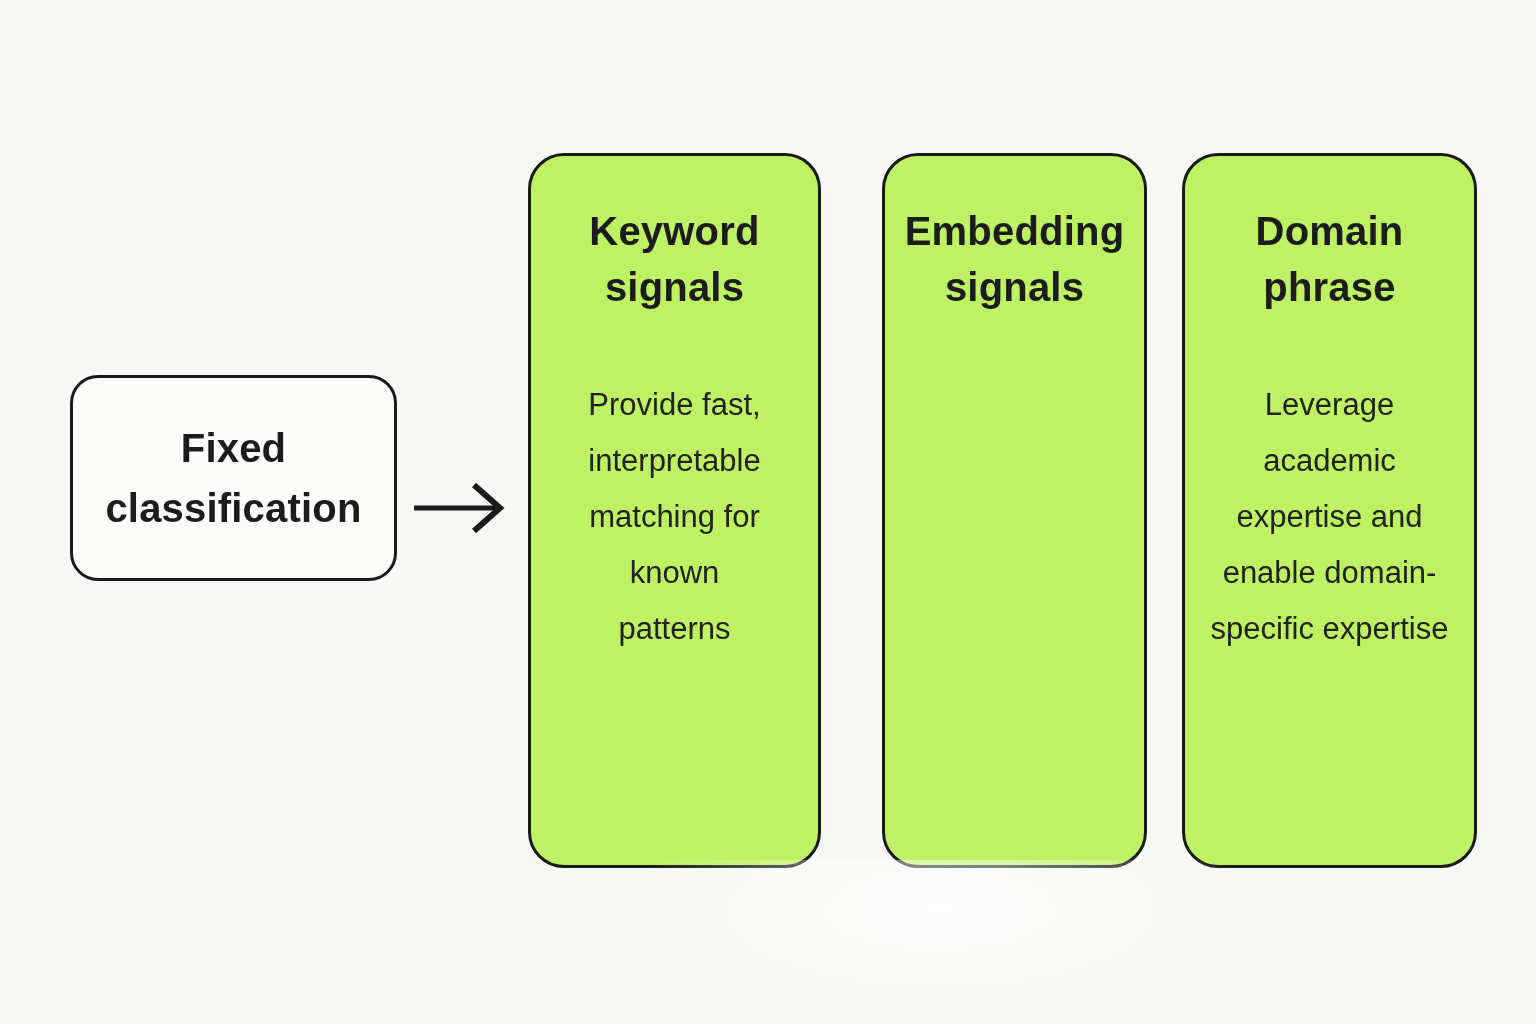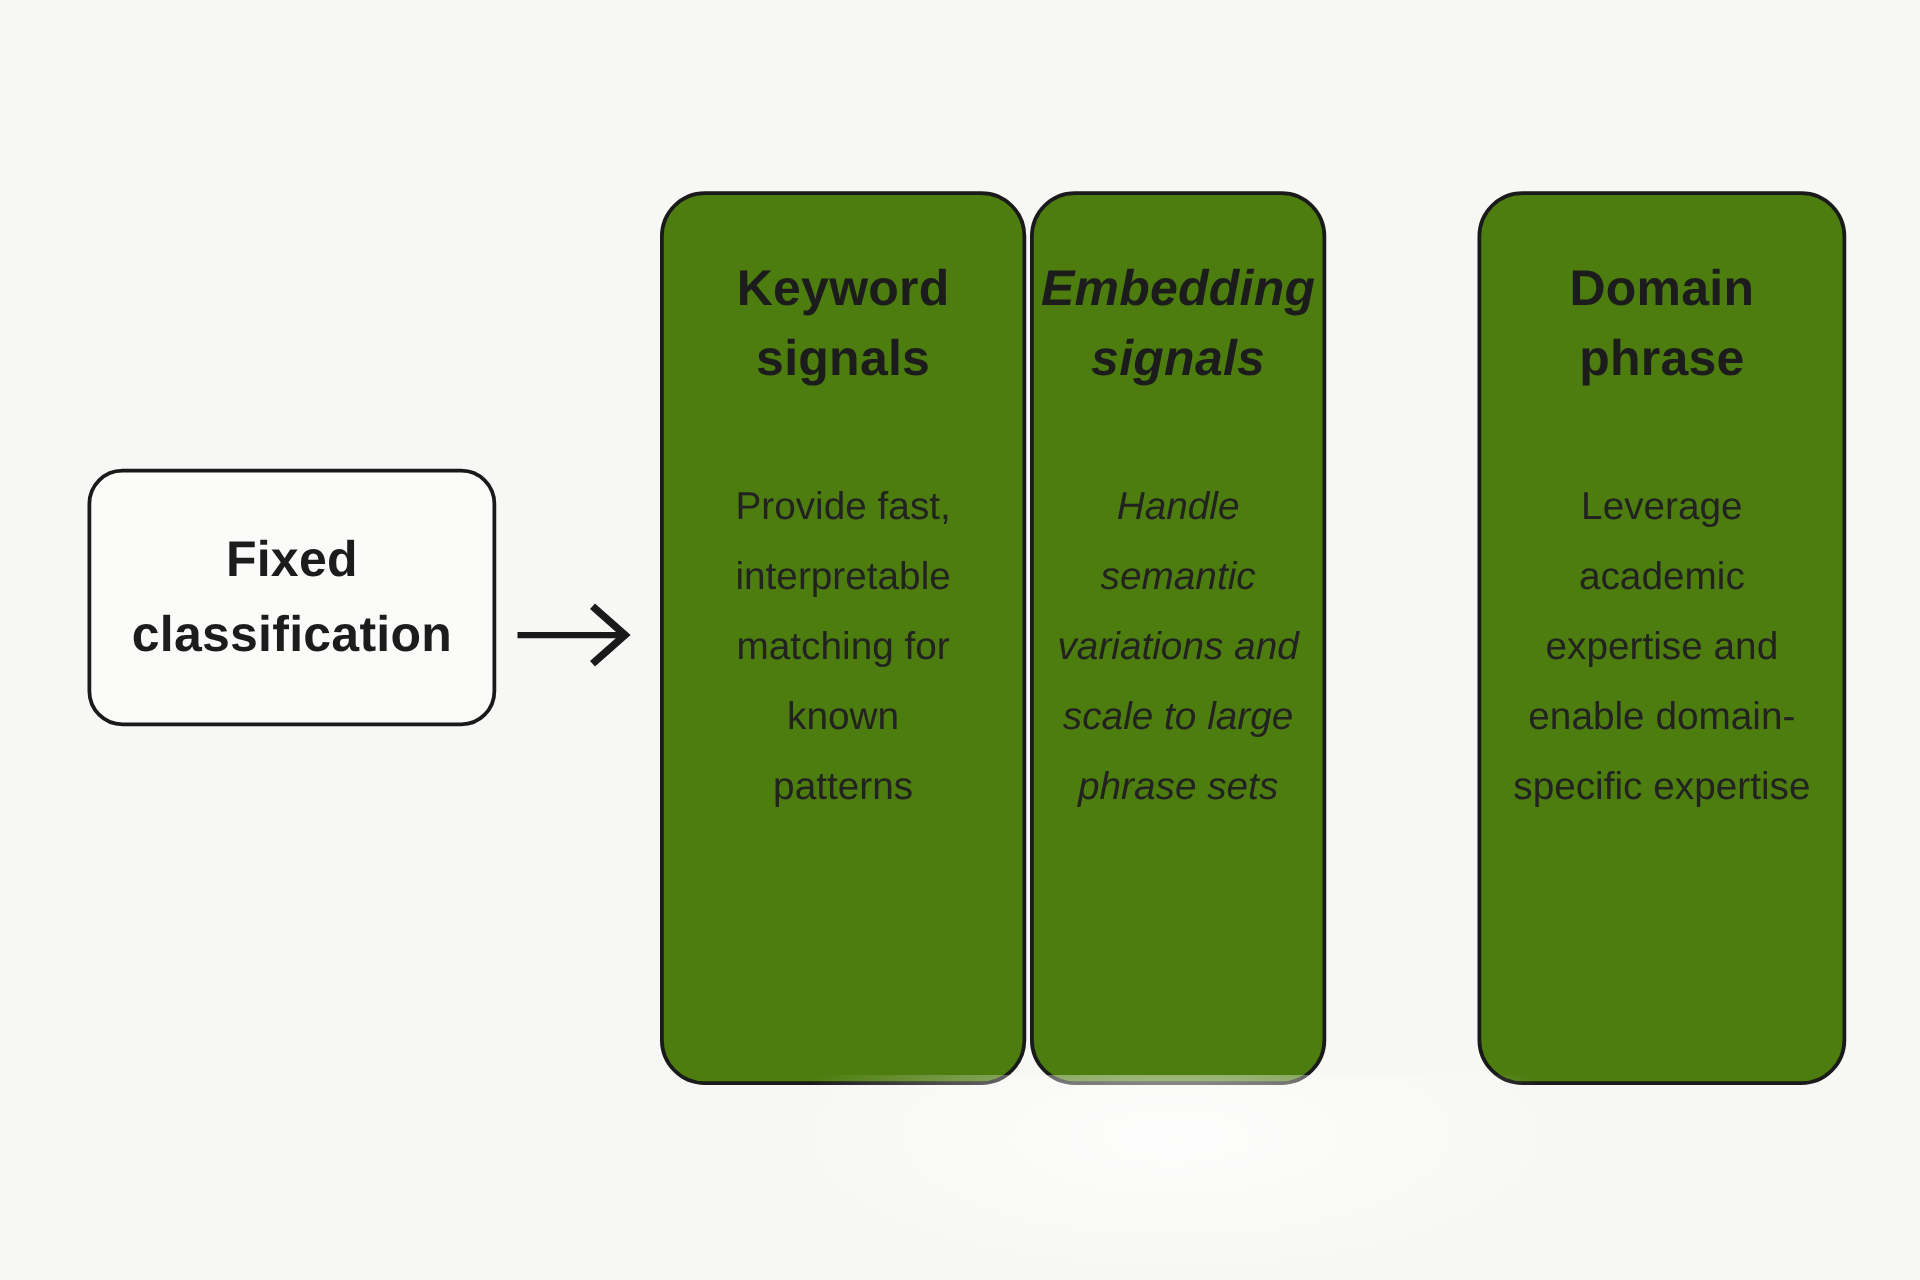--- a/index.html
+++ b/index.html
@@ -61,26 +61,26 @@
     height: 60px;
   }
 
   .card {
     position: absolute;
     top: 153px;
     height: 715px;
     box-sizing: border-box;
     border: 3.5px solid #1a1a1a;
     border-radius: 36px;
-    background: #4d7c0f;
+    background: #bef264;
     padding-top: 47px;
     text-align: center;
   }
   .card-1 { left: 528px; width: 293px; }
-  .card-2 { left: 824px; width: 237px; font-style: italic; }
+  .card-2 { left: 882px; width: 265px; }
   .card-3 { left: 1182px; width: 295px; }
 
   .card .title {
     font-size: 40px;
     font-weight: 700;
     line-height: 56px;
     letter-spacing: 0.2px;
     margin: 0 auto;
     max-width: 250px;
   }
@@ -109,21 +109,20 @@
     <polyline points="63,7 89,30 63,53" fill="none" stroke="#1a1a1a" stroke-width="6" stroke-linejoin="miter"></polyline>
   </svg>
 
   <div class="card card-1">
     <div class="title">Keyword signals</div>
     <div class="desc">Provide fast, interpretable matching for known patterns</div>
   </div>
 
   <div class="card card-2">
     <div class="title">Embedding signals</div>
-    <div class="desc">Handle semantic variations and scale to large phrase sets</div>
   </div>
 
   <div class="card card-3">
     <div class="title">Domain phrase</div>
     <div class="desc">Leverage academic expertise and enable domain-specific expertise</div>
   </div>
 
 </div>
 
 </body></html>

